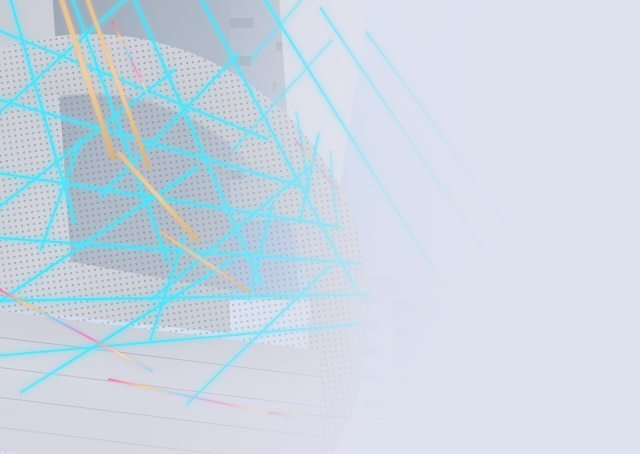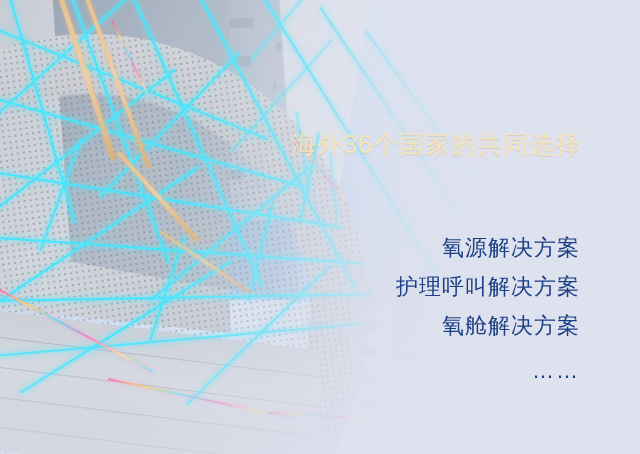--- a/index.html
+++ b/index.html
@@ -366,24 +366,17 @@
     <div class="rainbow" style="left:296px; top:140px; width:90px; transform:rotate(50deg); opacity:.65;"></div>
 
     <div class="veil"></div>
     <div class="fade-right"></div>
     <div class="fade-bottom"></div>
   </div>
 
   <div class="text-layer">
 
 
-    <div class="subtitle">海外36个国家的共同选择</div>
-
-    <div class="item-list">
-      <div class="item">氧源解决方案</div>
-      <div class="item">护理呼叫解决方案</div>
-      <div class="item">氧舱解决方案</div>
-      <div class="ellipsis">……</div>
-    </div>
+
 
   </div>
 
 </div>
 
 </body></html>

